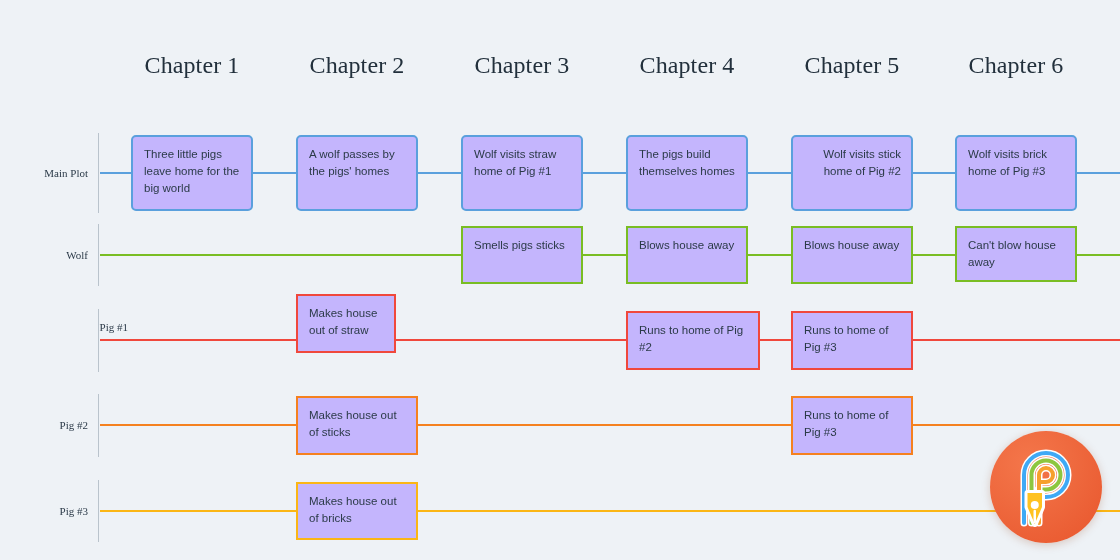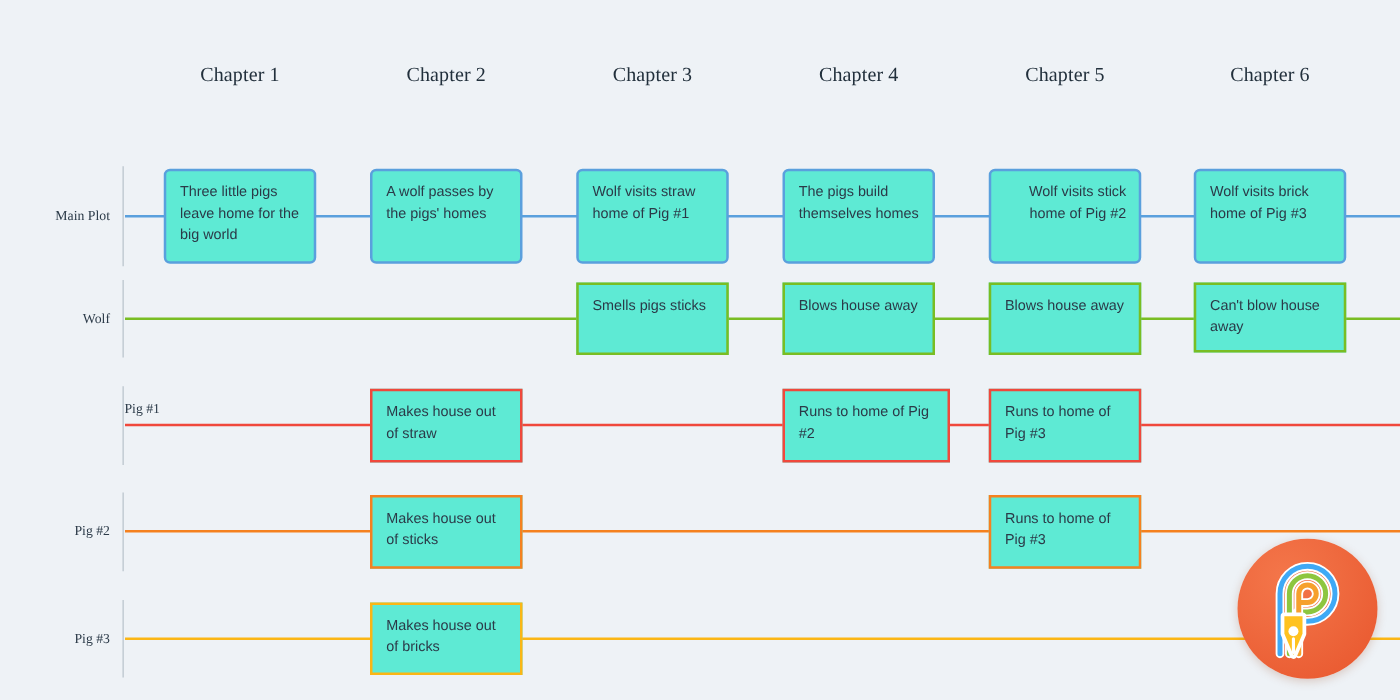--- a/index.html
+++ b/index.html
@@ -21,21 +21,21 @@
     width: 1120px;
     height: 560px;
   }
 
   
   .chapter-label {
     position: absolute;
     top: 52px;
     width: 160px;
     text-align: center;
-    font-size: 16px;
+    font-size: 24px;
     color: #22303c;
     font-family: "Liberation Serif", "DejaVu Serif", serif;
     letter-spacing: 0.1px;
     white-space: nowrap;
   }
 
   
   .row-label {
     position: absolute;
     left: 0;
@@ -64,21 +64,21 @@
     height: 2px;
     transform: translateY(-50%);
   }
 
   
   .event-box {
     position: absolute;
     box-sizing: border-box;
     border-style: solid;
     border-width: 2px;
-    background: #5eead4;
+    background: #c4b5fd;
     padding: 9px 10px 0 11px;
     font-size: 11.5px;
     line-height: 17px;
     color: #2b3a48;
     font-family: "Liberation Sans", "DejaVu Sans", sans-serif;
     overflow: hidden;
   }
   .event-box.rounded { border-radius: 5px; }
   .event-box .txt { display: block; }
 
@@ -137,21 +137,21 @@
     </div>
     <div class="event-box" style="left: 791px; top: 226px; width: 122px; height: 58px; border-color: rgb(121, 189, 35);">
       <span class="txt">Blows house away</span>
     </div>
     <div class="event-box" style="left: 955px; top: 226px; width: 122px; height: 56px; border-color: rgb(121, 189, 35);">
       <span class="txt">Can't blow house away</span>
     </div>
     <div class="row-label" style="top: 327px; padding-left: 40px;">Pig #1</div>
     <div class="row-divider" style="top: 309px; height: 63px;"></div>
     <div class="track-line" style="top: 340px; background: rgb(240, 72, 60);"></div>
-    <div class="event-box" style="left: 296px; top: 311px; width: 122px; height: 59px; border-color: rgb(240, 72, 60);">
+    <div class="event-box" style="left: 296px; top: 294px; width: 100px; height: 59px; border-color: rgb(240, 72, 60);">
       <span class="txt">Makes house out of straw</span>
     </div>
     <div class="event-box" style="left: 626px; top: 311px; width: 134px; height: 59px; border-color: rgb(240, 72, 60);">
       <span class="txt">Runs to home of Pig #2</span>
     </div>
     <div class="event-box" style="left: 791px; top: 311px; width: 122px; height: 59px; border-color: rgb(240, 72, 60);">
       <span class="txt">Runs to home of Pig #3</span>
     </div>
     <div class="row-label" style="top: 425px;">Pig #2</div>
     <div class="row-divider" style="top: 394px; height: 63px;"></div>

